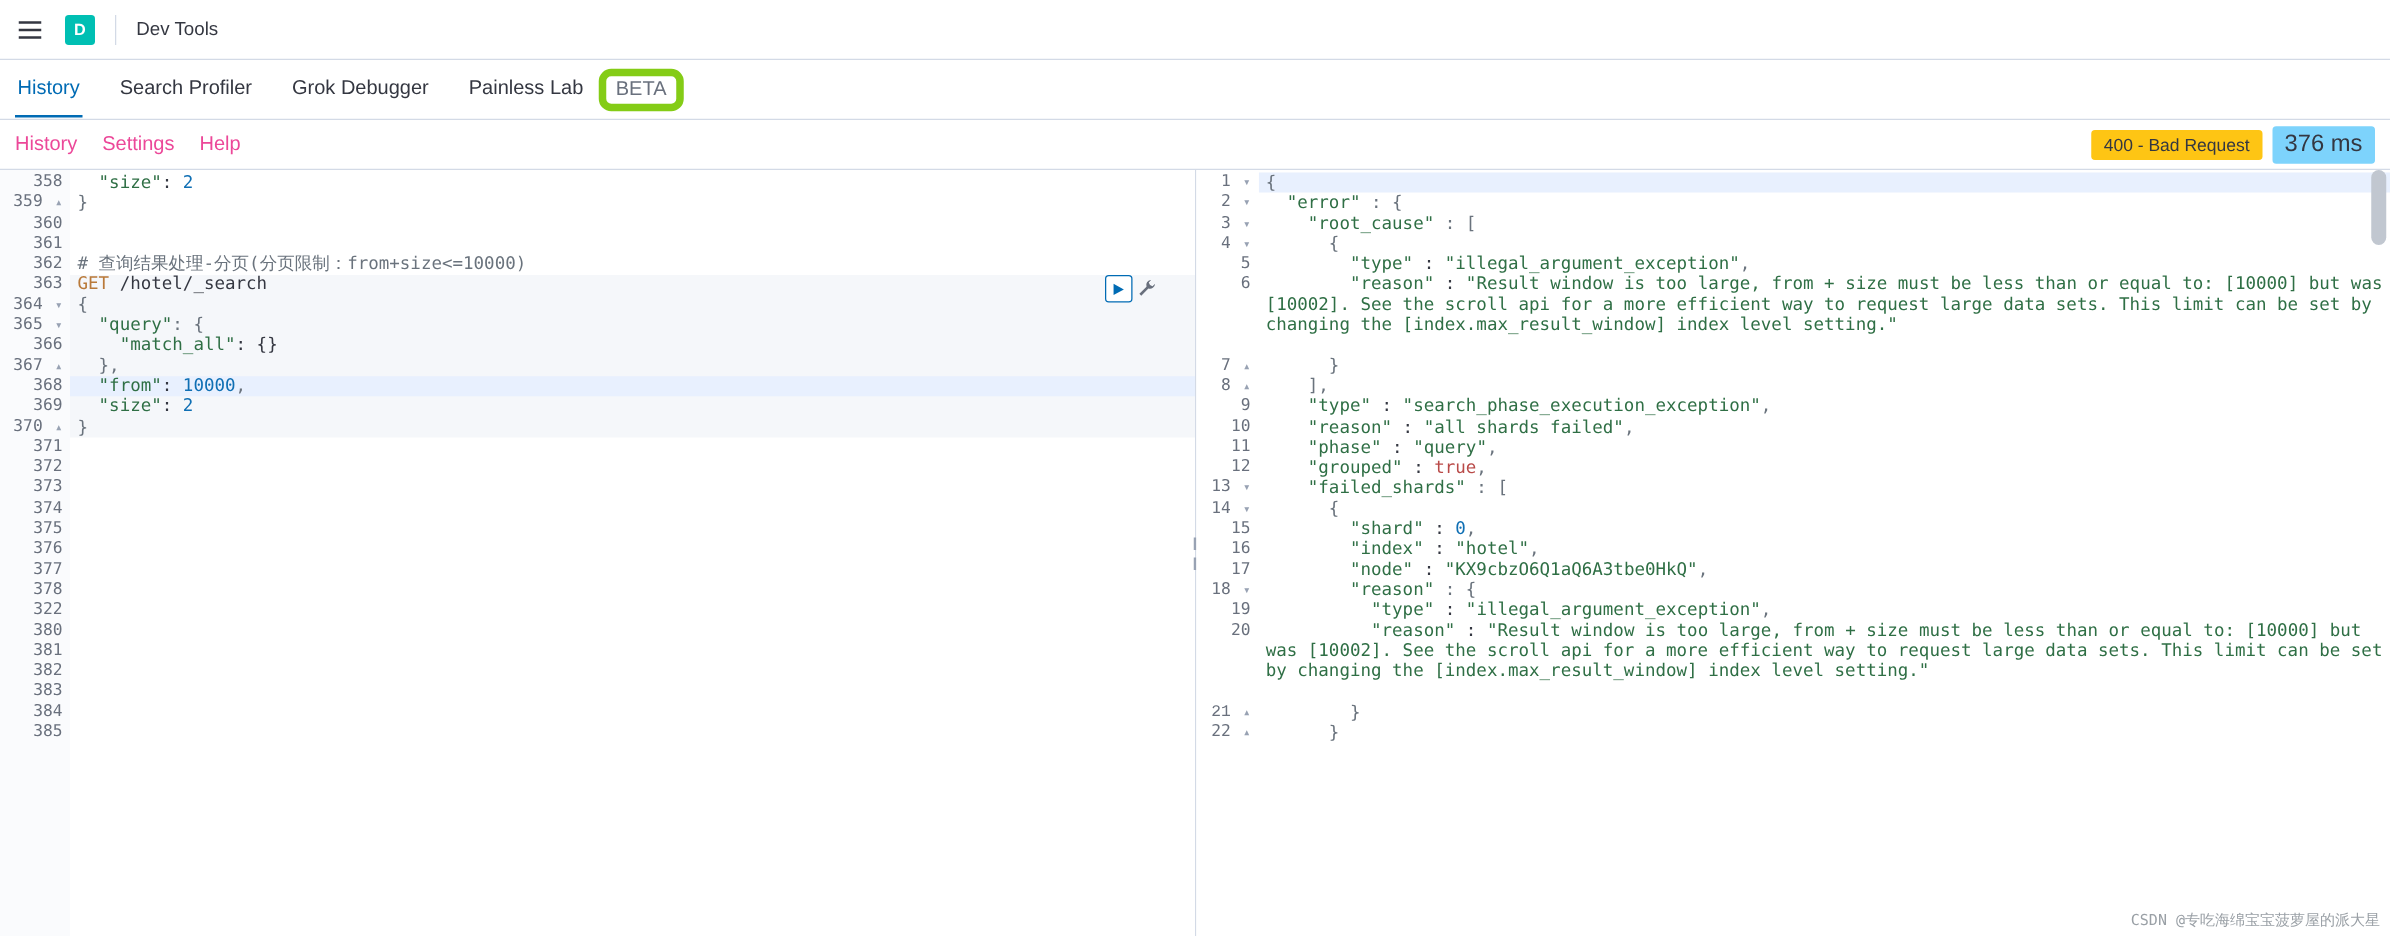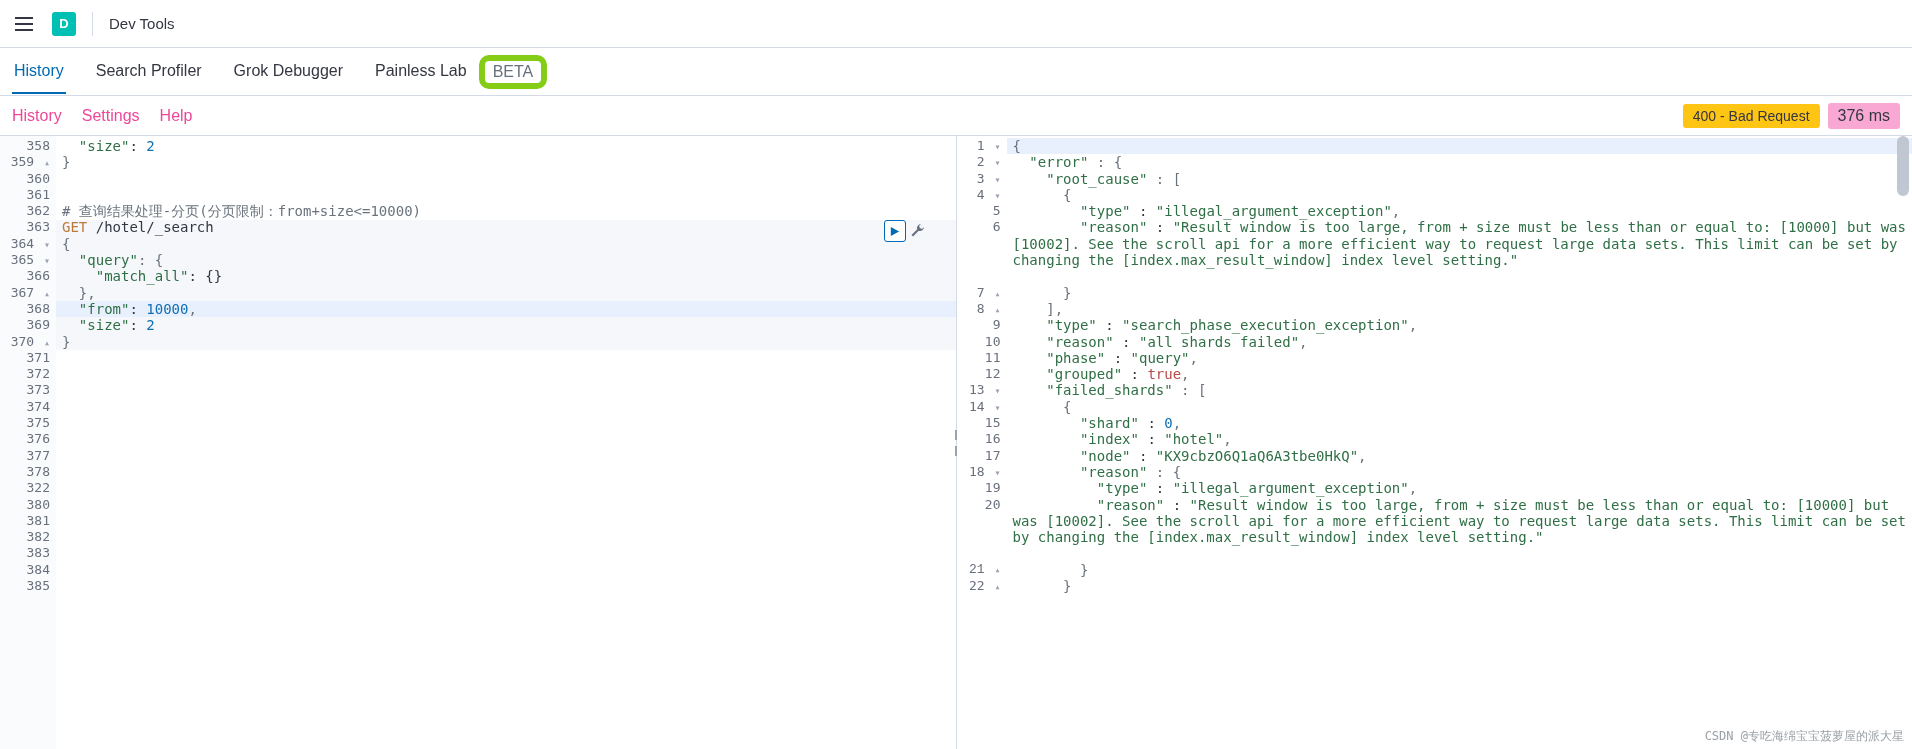--- a/index.html
+++ b/index.html
@@ -40,21 +40,21 @@
 }
 .toolbar {
   display: flex; align-items: center; height: 40px;
   padding: 0 12px; border-bottom: 1px solid #d3dae6;
 }
 .toolbar-left { display: flex; gap: 20px; }
 .toolbar-item { font-size: 16px; color: #ec4899; cursor: pointer; }
 .toolbar-right { margin-left: auto; display: flex; gap: 8px; align-items:center;}
 .status-badge { padding: 4px 10px; border-radius: 3px; font-size: 14px; font-weight: 500;}
 .status-400 { background: #fec514; color: #343741; }
-.time-badge { background: #f9a8d4; color: #343741; padding: 4px 10px; border-radius:3px; font-size:16px;}
+.time-badge { background: #7dd3fc; color: #343741; padding: 4px 10px; border-radius:3px; font-size:19px;}
 .panes {
   display: flex; height: calc(749px - 48px - 48px - 40px);
   position: relative;
 }
 .pane { flex: 1; overflow: hidden; font-family: "Consolas","Monaco","Menlo",monospace; font-size: 14px; position:relative;}
 .pane-left { border-right: 1px solid #d3dae6;}
 .gutter {
   position:absolute; left:0; top:0; width:56px; height:100%;
   background:#fafbfd; color:#69707d; text-align:right;
   font-family: "Consolas","Monaco","Menlo",monospace; font-size:14px;

